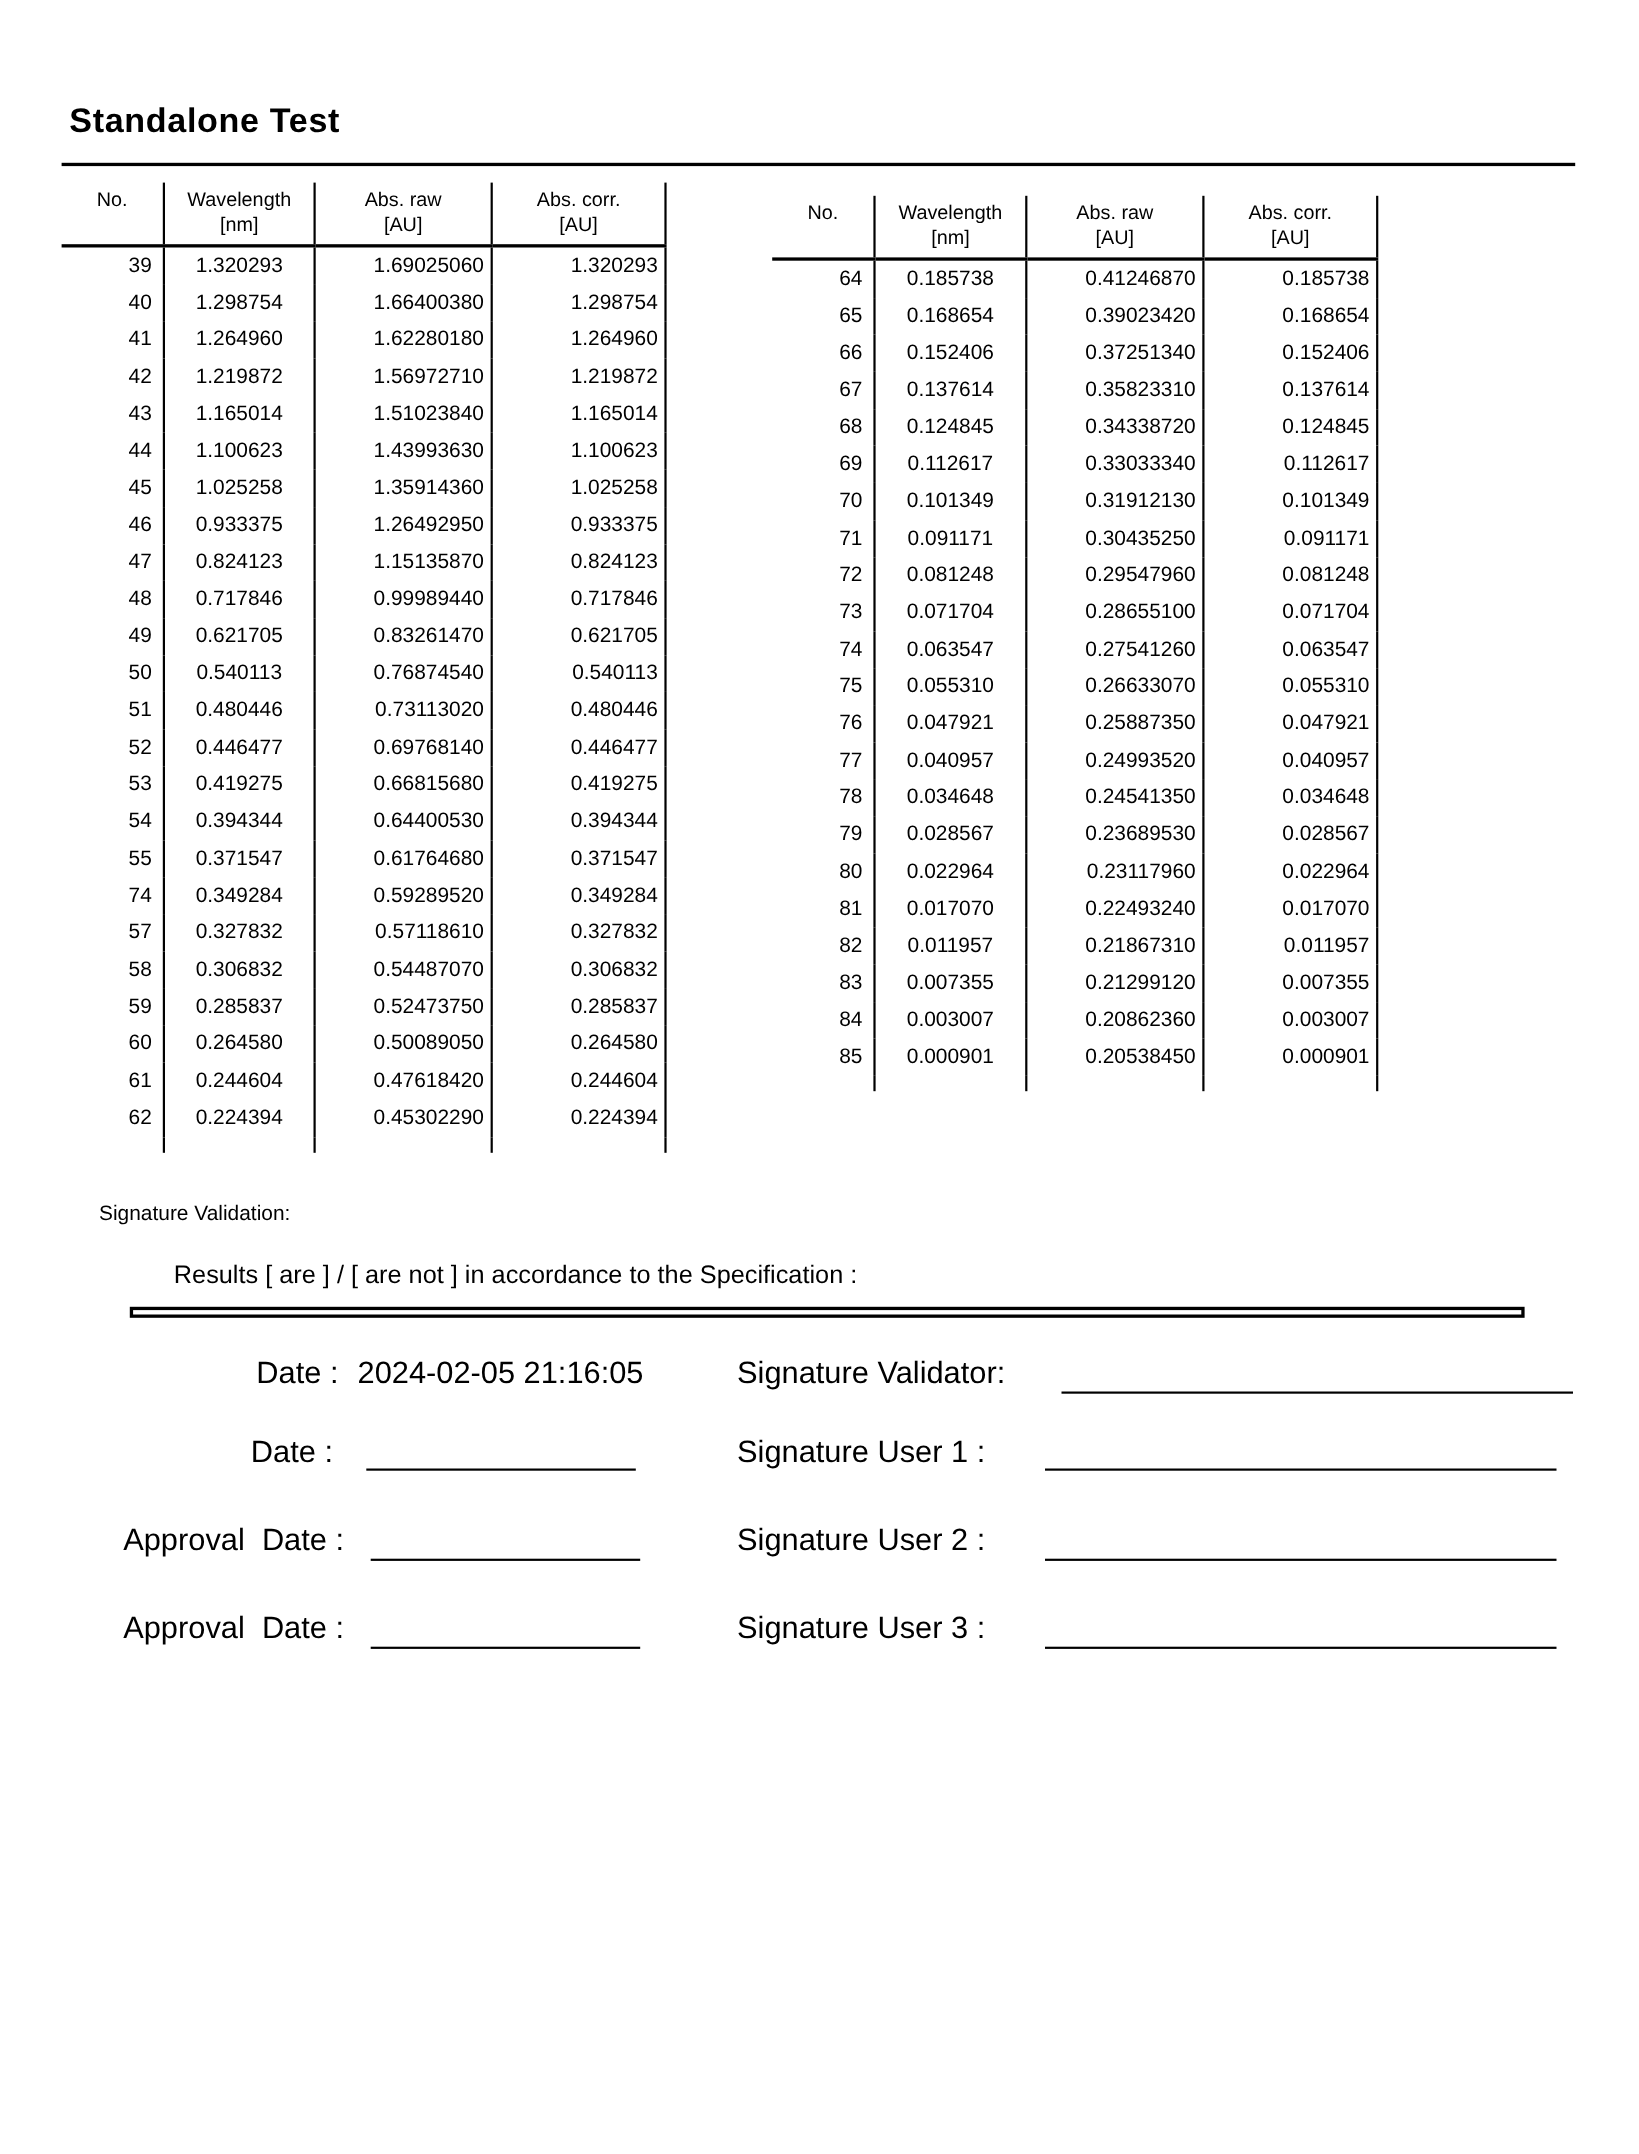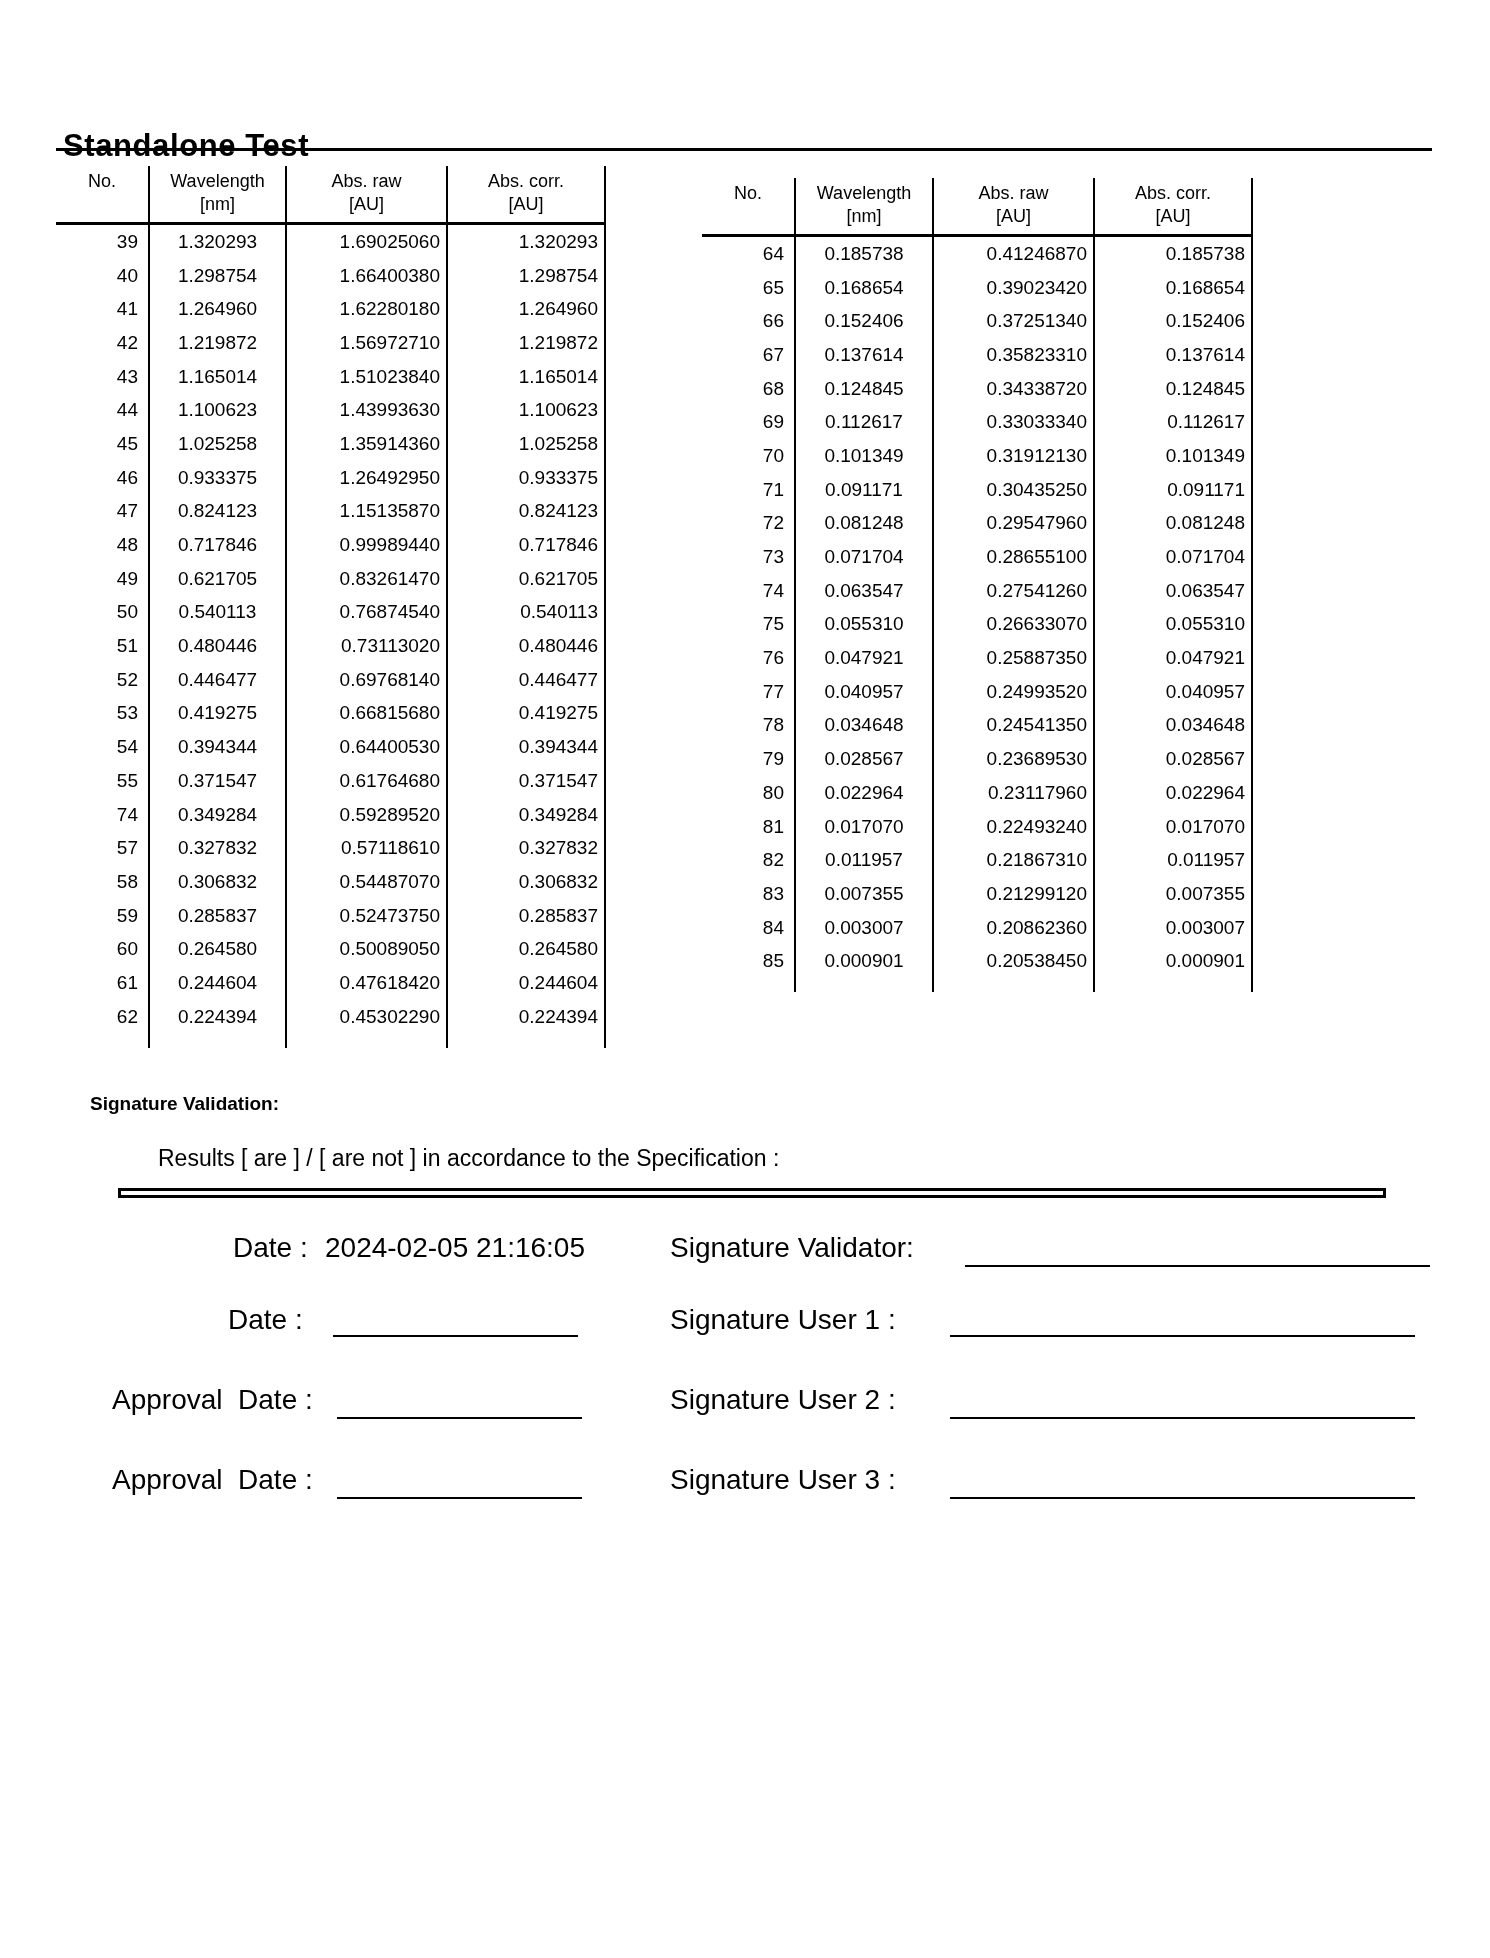--- a/index.html
+++ b/index.html
@@ -1,36 +1,36 @@
 <!DOCTYPE html>
 <html><head>
 <meta charset="utf-8">
 <style>
   html, body { margin:0; padding:0; background:#ffffff; }
   body { width:1490px; height:1958px; position:relative; overflow:hidden;
          font-family:"Liberation Sans", "DejaVu Sans", sans-serif; color:#000; }
   .abs { position:absolute; }
-  .title { left:63px; top:92px; font-size:31px; font-weight:bold; letter-spacing:0.6px;margin-top:36px; }
+  .title { left:63px; top:92px; font-size:31px; font-weight:bold; letter-spacing:0.6px; }
   .hrule { left:56px; top:148px; width:1376px; height:3px; background:#000; }
 
   table.data { position:absolute; border-collapse:collapse; font-size:19px; }
   table.data th { font-weight:normal; font-size:18px; line-height:23px; text-align:center;
                   vertical-align:top; padding:4px 0 6px 0; border-bottom:3px solid #000; }
   table.data td { height:33.7px; padding:0; text-align:right; vertical-align:middle; }
   table.data th + th, table.data td + td { border-left:2px solid #000; }
   table.data th:last-child, table.data td:last-child { border-right:2px solid #000; }
   table.data td.c-no { padding-right:10px; }
   table.data td.c-wl { text-align:center; }
   table.data td.c-raw { padding-right:6px; }
   table.data td.c-corr { padding-right:6px; }
   table.data tr.spacer td { height:14px; }
   #tbl-left { left:56px; top:166px; }
   #tbl-right { left:702px; top:178px; }
 
-  .sig-head { left:90px; top:1093px; font-size:19px; font-weight:bold; }
+  .sig-head { left:90px; top:1093px; font-size:19px; font-weight:normal; }
   .results { left:135px; top:1145px; font-size:23px;margin-left:23px; }
   .dbl-box { left:118px; top:1188px; width:1262px; height:4px; border:3px solid #000; }
   .lbl { font-size:28px; }
   .uline { height:2px; background:#000; }
 </style>
 </head>
 <body>
 
 <div class="abs title">Standalone Test</div>
 <div class="abs hrule"></div>

